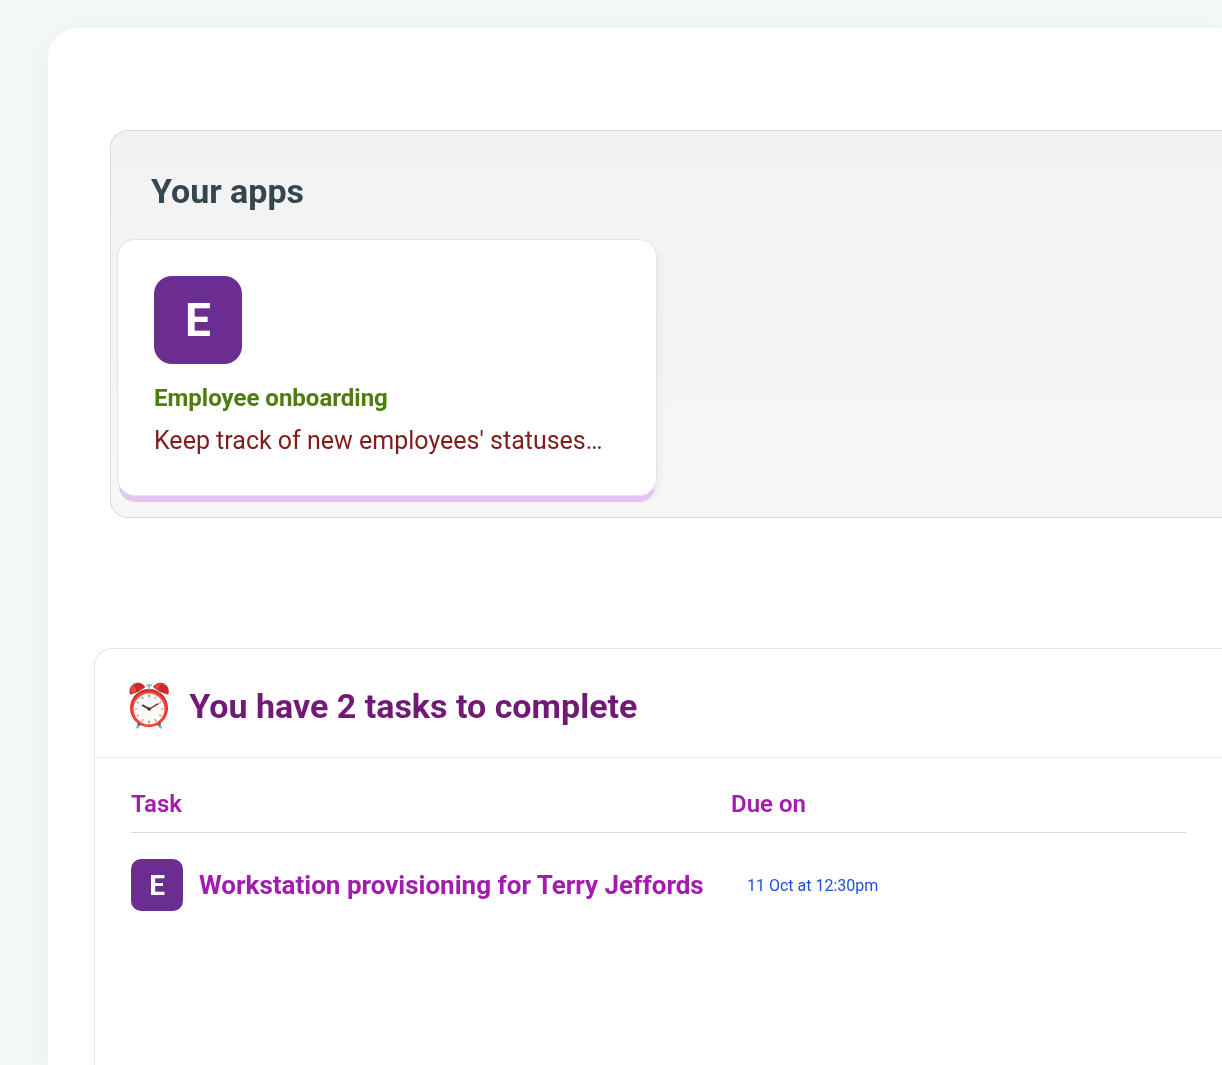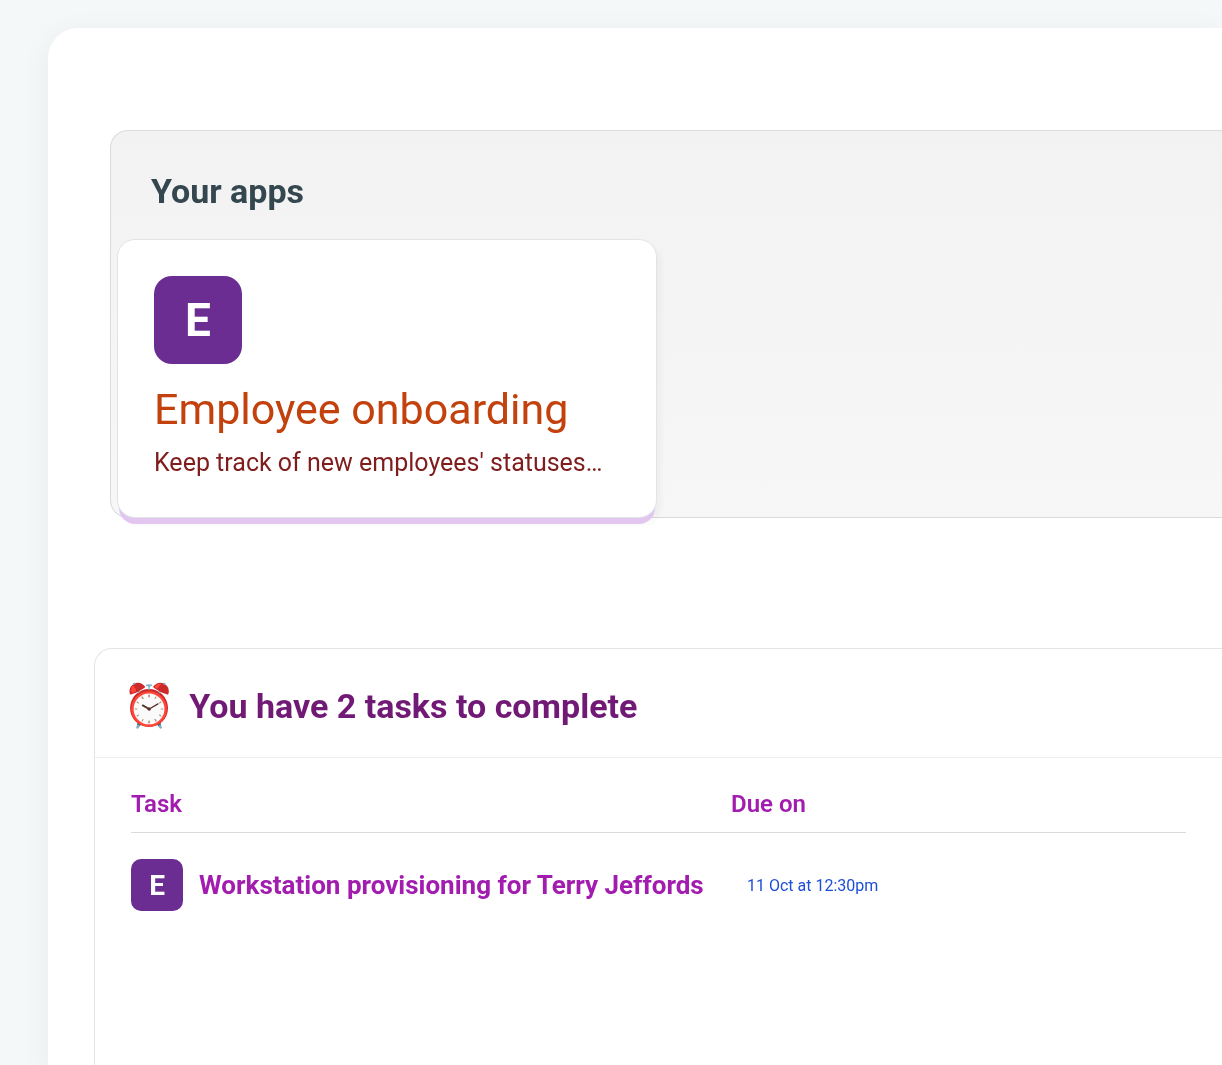--- a/index.html
+++ b/index.html
@@ -81,23 +81,23 @@
     }
     .app-icon.purple .letter {
       color: #ffffff;
       font-size: 46px;
       font-weight: 700;
     }
     .app-icon.blue {
       background: #22b9e0;
     }
     .app-title {
-      font-size: 43px;
-      font-weight: 400;
-      color: #c2410c;
+      font-size: 24px;
+      font-weight: 700;
+      color: #4d7c0f;
     }
     .app-desc {
       font-size: 25px;
       color: #7f1d1d;
       margin-top: -6px;
       white-space: nowrap;
       overflow: hidden;
       text-overflow: ellipsis;
     }
     .tasks-panel {

